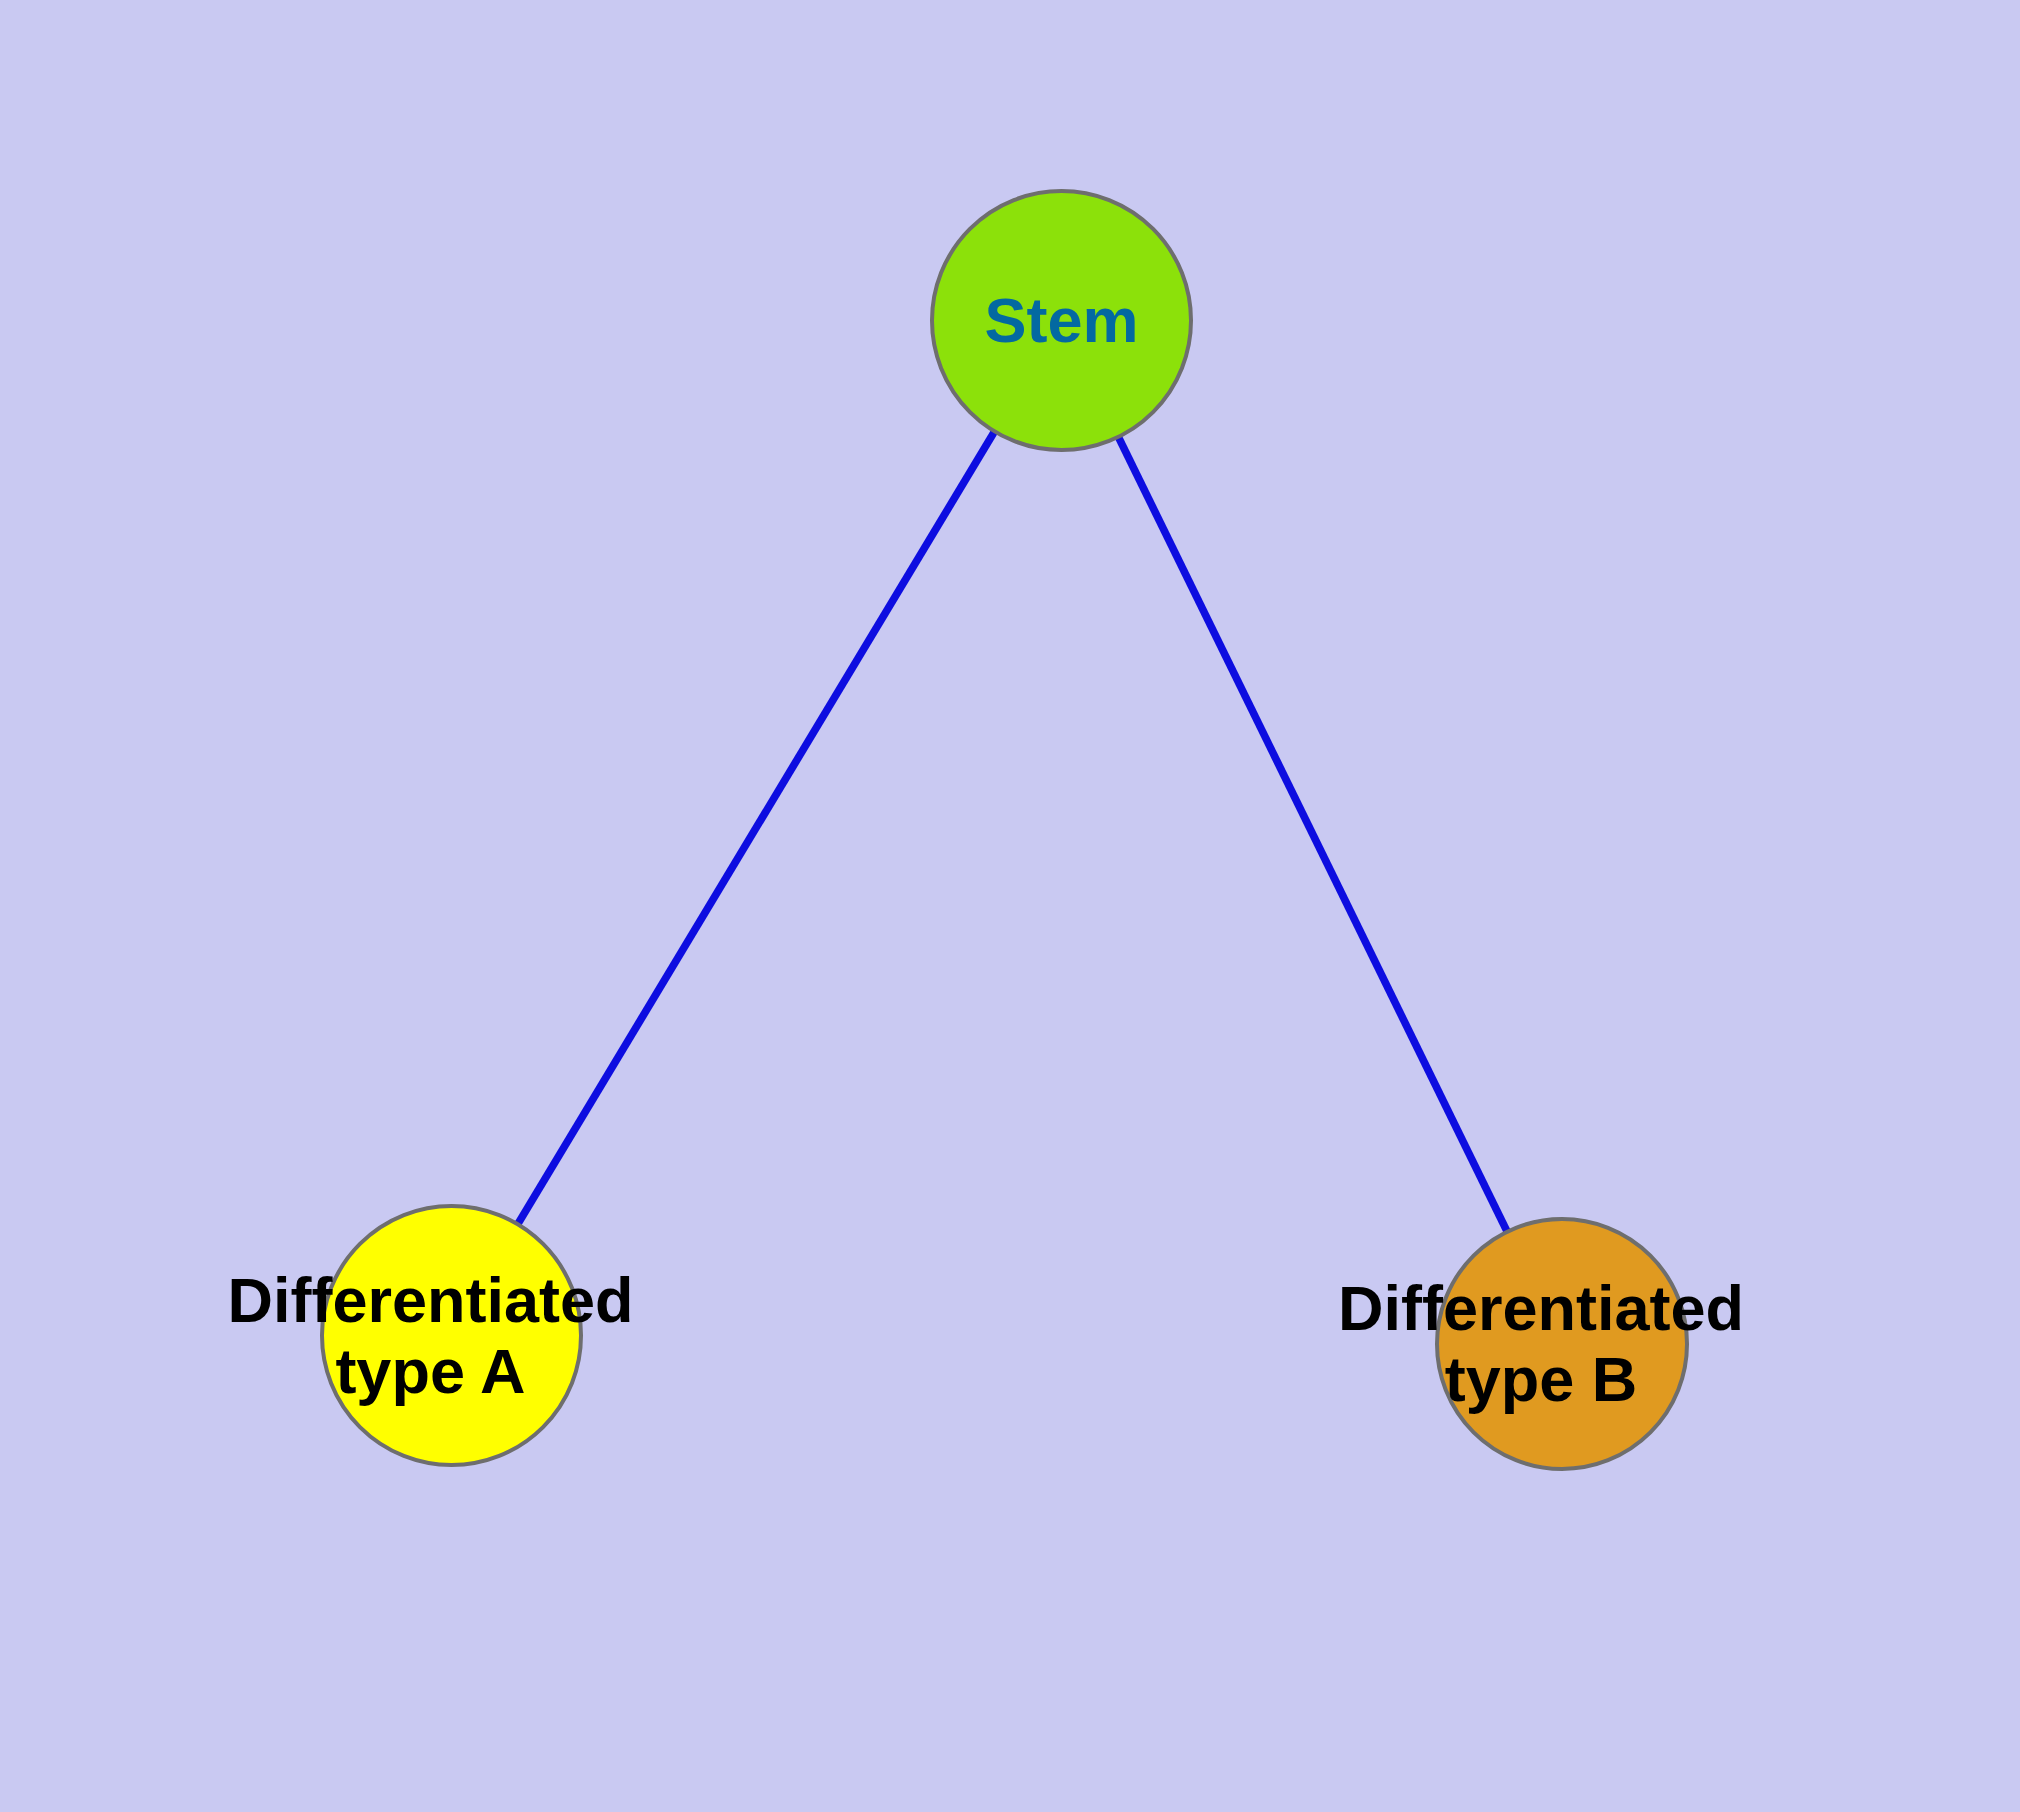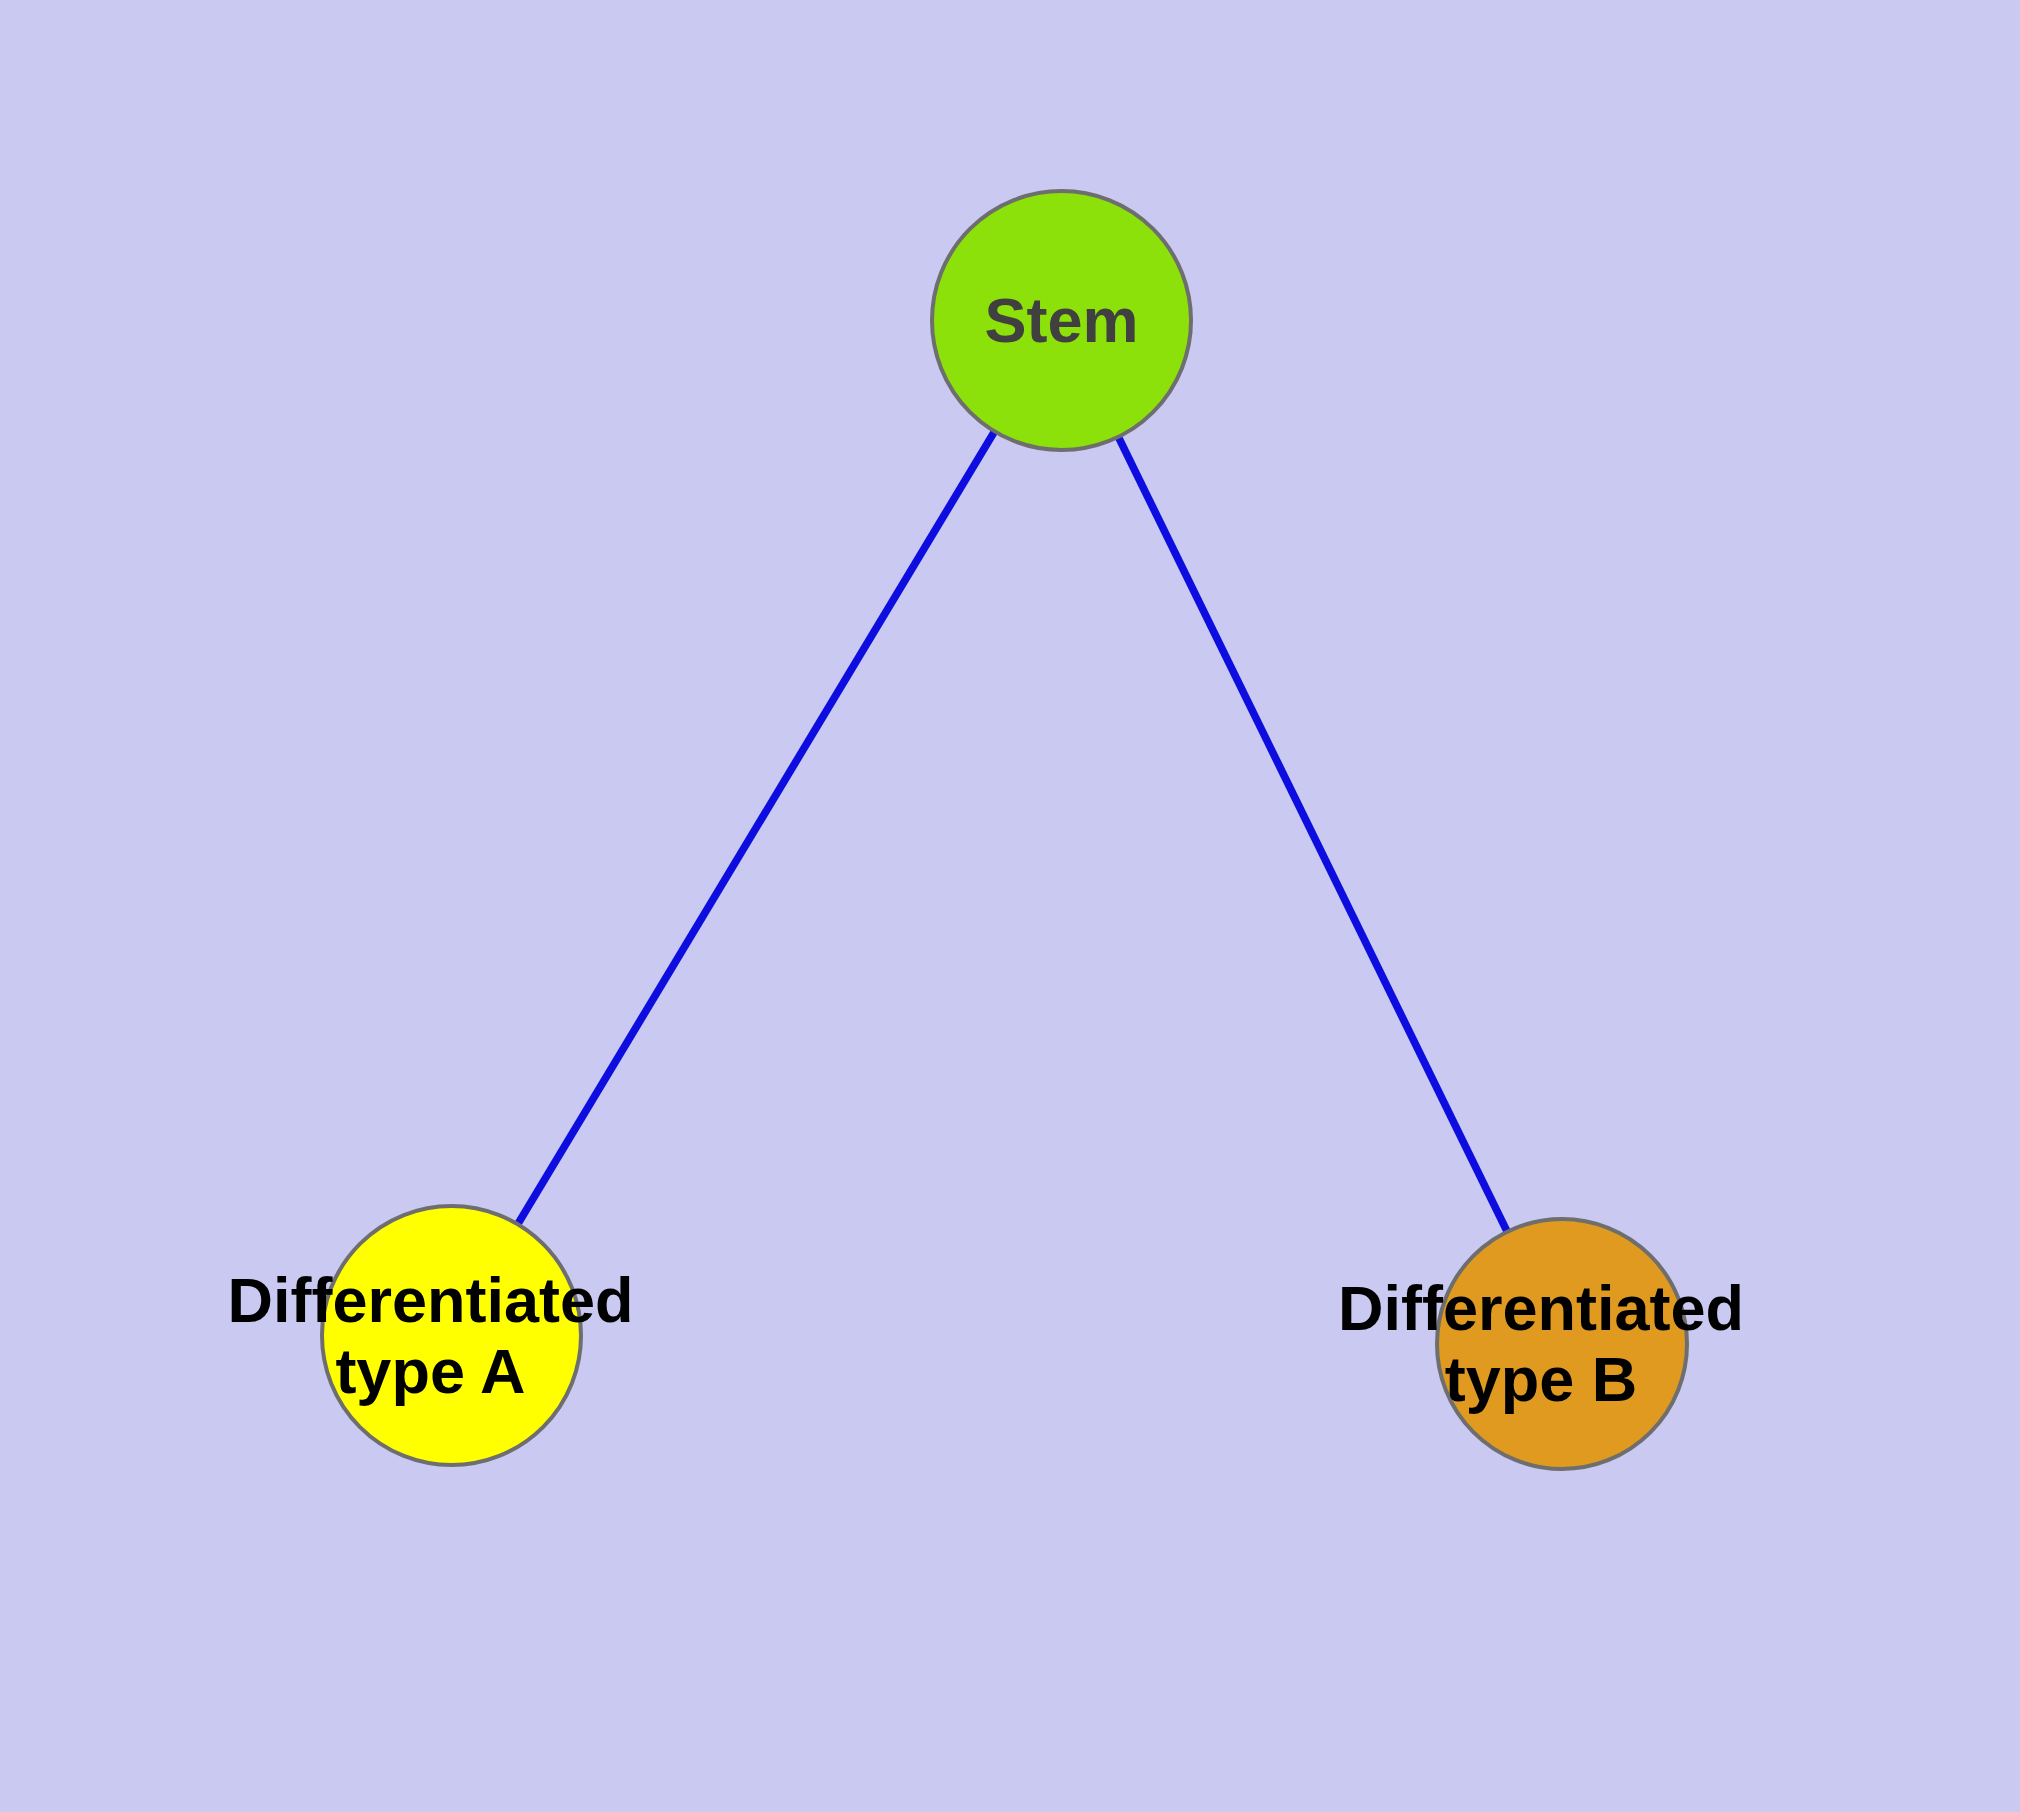--- a/index.html
+++ b/index.html
@@ -50,21 +50,21 @@
 </head>
 <body>
 
 <div class="stage" style="background: rgb(201, 201, 242);">
   <svg class="edges" viewBox="0 0 2384 2138" xmlns="http://www.w3.org/2000/svg">
       <line x1="1252" y1="378" x2="532" y2="1575" stroke="#0d0de0" stroke-width="9"></line>
       <line x1="1252" y1="378" x2="1843" y2="1586" stroke="#0d0de0" stroke-width="9"></line>
     </svg>
 
   <div class="node" style="left: 930px; top: 189px; width: 263px; height: 263px; background: rgb(140, 225, 10); border-color: rgb(110, 110, 110);">
-    <span class="node-label" style="transform: translateX(0px); color: #404040;">Stem</span>
+    <span class="node-label" style="transform: translateX(0px); color: #0369a1;">Stem</span>
   </div>
 
   <div class="node" style="left: 320px; top: 1204px; width: 263px; height: 263px; background: rgb(255, 255, 0); border-color: rgb(110, 110, 110);">
     <span class="node-label" style="transform: translateX(-21px); color: rgb(0, 0, 0);">Differentiated
 type A</span>
   </div>
 
   <div class="node" style="left: 1435px; top: 1217px; width: 254px; height: 254px; background: rgb(224, 154, 32); border-color: rgb(110, 110, 110);">
     <span class="node-label" style="transform: translateX(-21px); color: rgb(0, 0, 0);">Differentiated
 type B</span>

